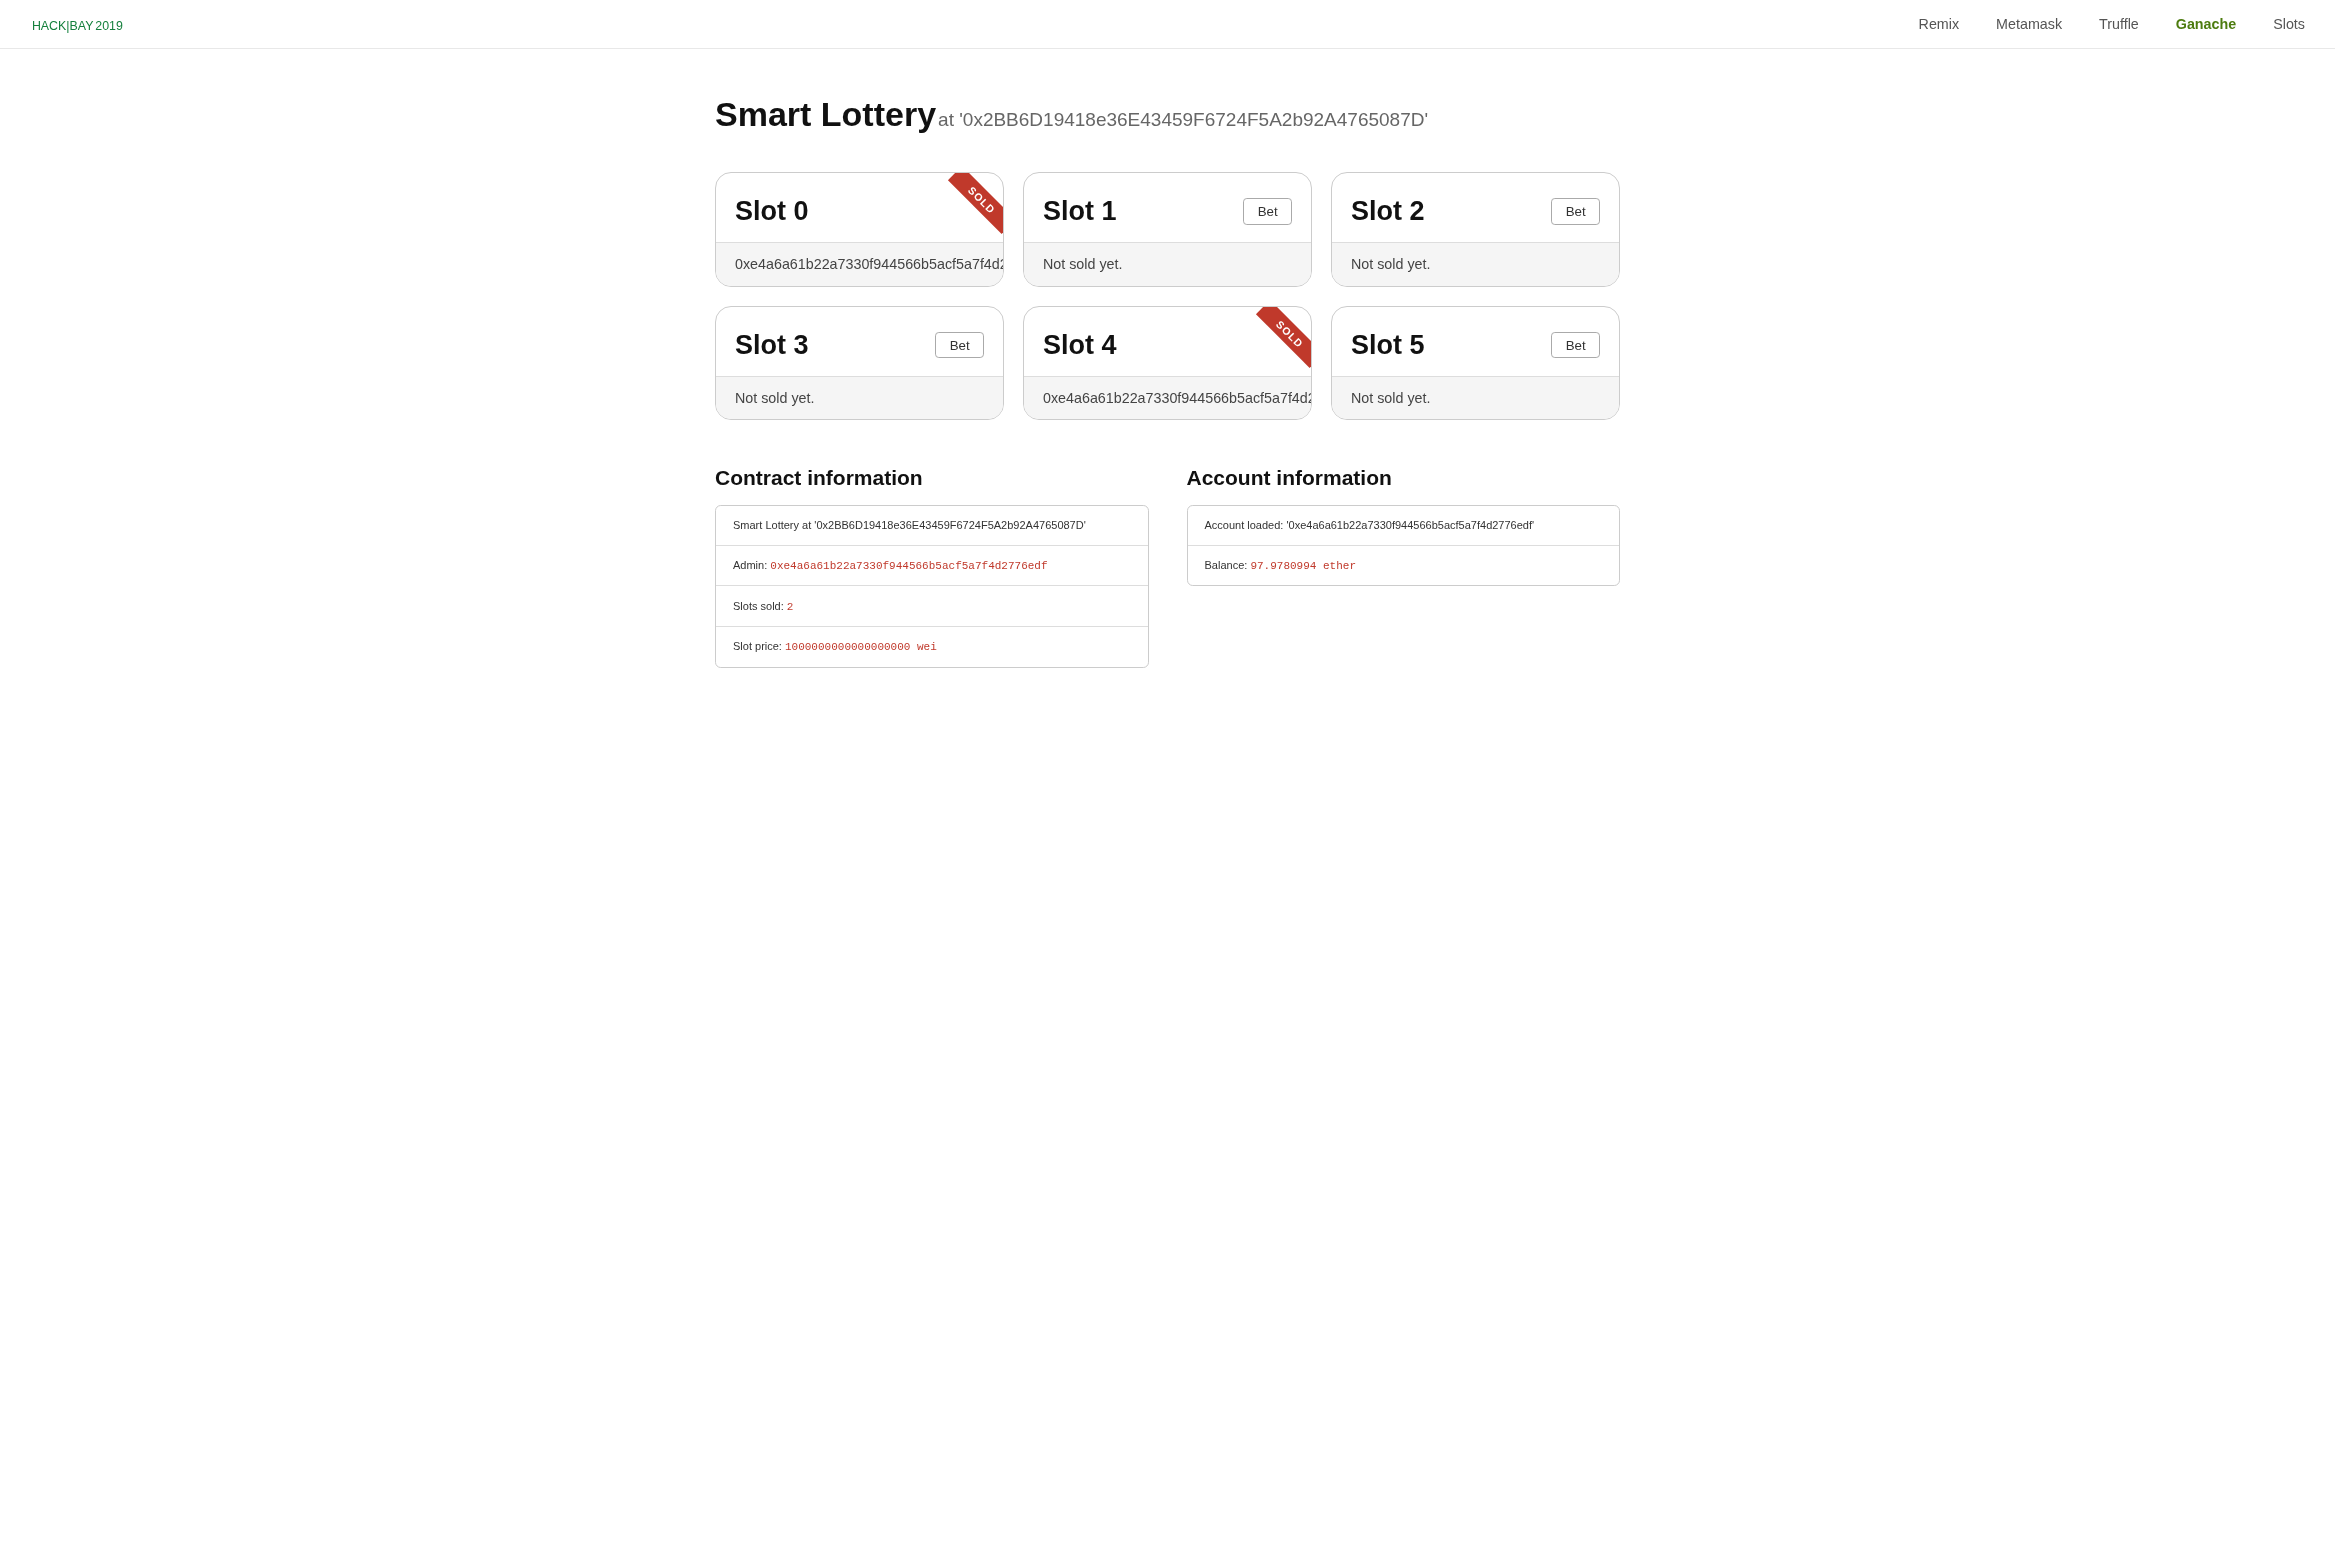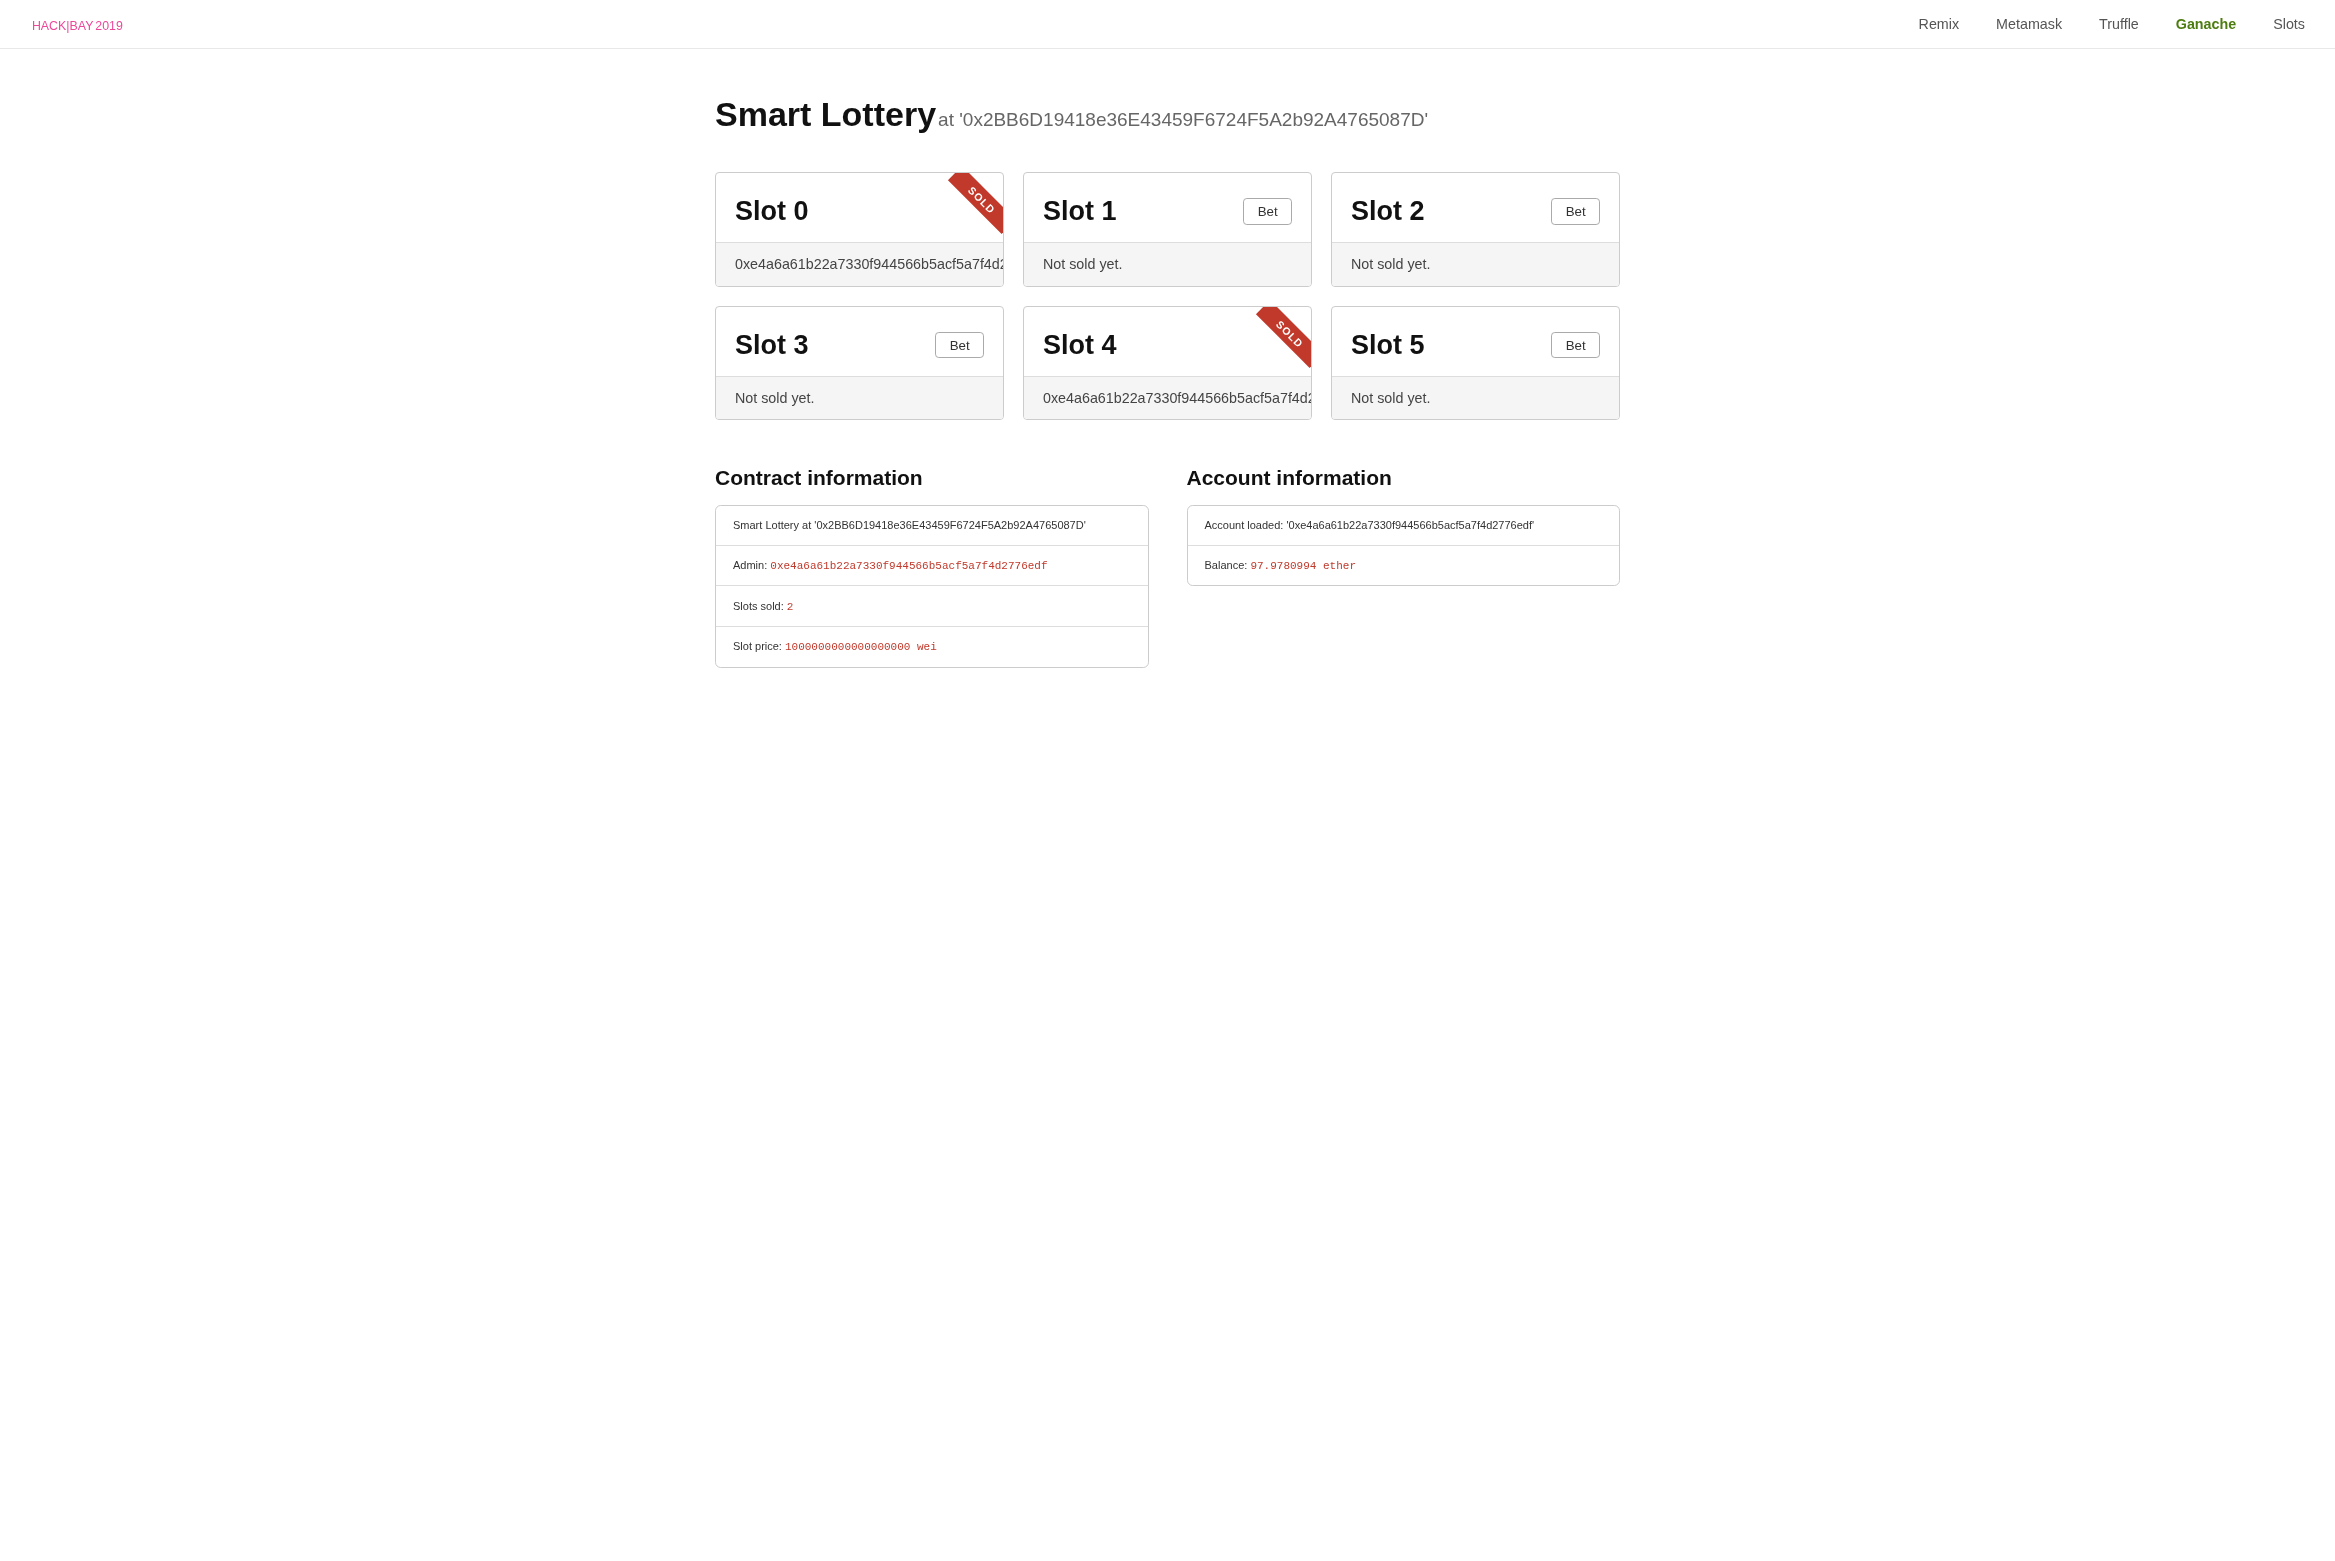--- a/index.html
+++ b/index.html
@@ -1,37 +1,37 @@
 <!DOCTYPE html>
 <html style="font-size:15px"><head>
   <meta charset="utf-8">
   <style>
     * { box-sizing: border-box; margin: 0; padding: 0; }
     body { font-family: -apple-system, BlinkMacSystemFont, 'Segoe UI', Helvetica, Arial, sans-serif; background: #fff; color: #333; }
 
     
     .nav { display: flex; align-items: center; justify-content: space-between; padding: 0 30px; height: 49px; border-bottom: 1px solid #e8e8e8; }
     .nav-brand { font-size: 15px; font-weight: 700; letter-spacing: 0; color: #222; }
-    .nav-brand span { font-weight: 400; font-size: 12.4px; color: #ec4899; margin-left: 1.9px; }
+    .nav-brand span { font-weight: 400; font-size: 12.4px; color: #15803d; margin-left: 1.9px; }
     .nav-links { display: flex; gap: 37px; }
     .nav-link { font-size: 14.3px; color: #555; text-decoration: none; cursor: pointer; }
     .nav-link.active { font-weight: 700; color: #4d7c0f; }
 
     
     .main { max-width: 951px; margin: 0 auto; padding: 46px 23px; }
 
     
     .page-title { display: flex; align-items: baseline; gap: 2px; margin-bottom: 38px; }
     .page-title h1 { font-size: 34px; font-weight: 700; color: #111; }
     .page-title .contract-addr { font-size: 19px; color: #666; }
 
     
     .slots-grid { display: grid; grid-template-columns: repeat(3, 1fr); gap: 19px; margin-bottom: 46px; }
 
-    .slot-card { border: 1px solid #ccc; border-radius: 4px; overflow: hidden; position: relative; background: #fff; }
+    .slot-card { border: 1px solid #ccc; border-radius: 16px; overflow: hidden; position: relative; background: #fff; }
     .slot-header { display: flex; align-items: center; justify-content: space-between; padding: 23px 19px 15px 19px; }
     .slot-name { font-size: 27px; font-weight: 700; color: #111; }
     .slot-body { background: #f5f5f5; padding: 13.3px 19px; font-size: 14.3px; color: #444; border-top: 1px solid #ddd; }
 
     
     .bet-btn { padding: 4.8px 13.3px; border: 1px solid #aaa; border-radius: 3.8px; background: #fff; font-size: 13.3px; cursor: pointer; color: #333; }
 
     
     .sold-ribbon { position: absolute; top: 0; right: 0; width: 76px; height: 76px; overflow: hidden; pointer-events: none; }
     .sold-ribbon::before {

